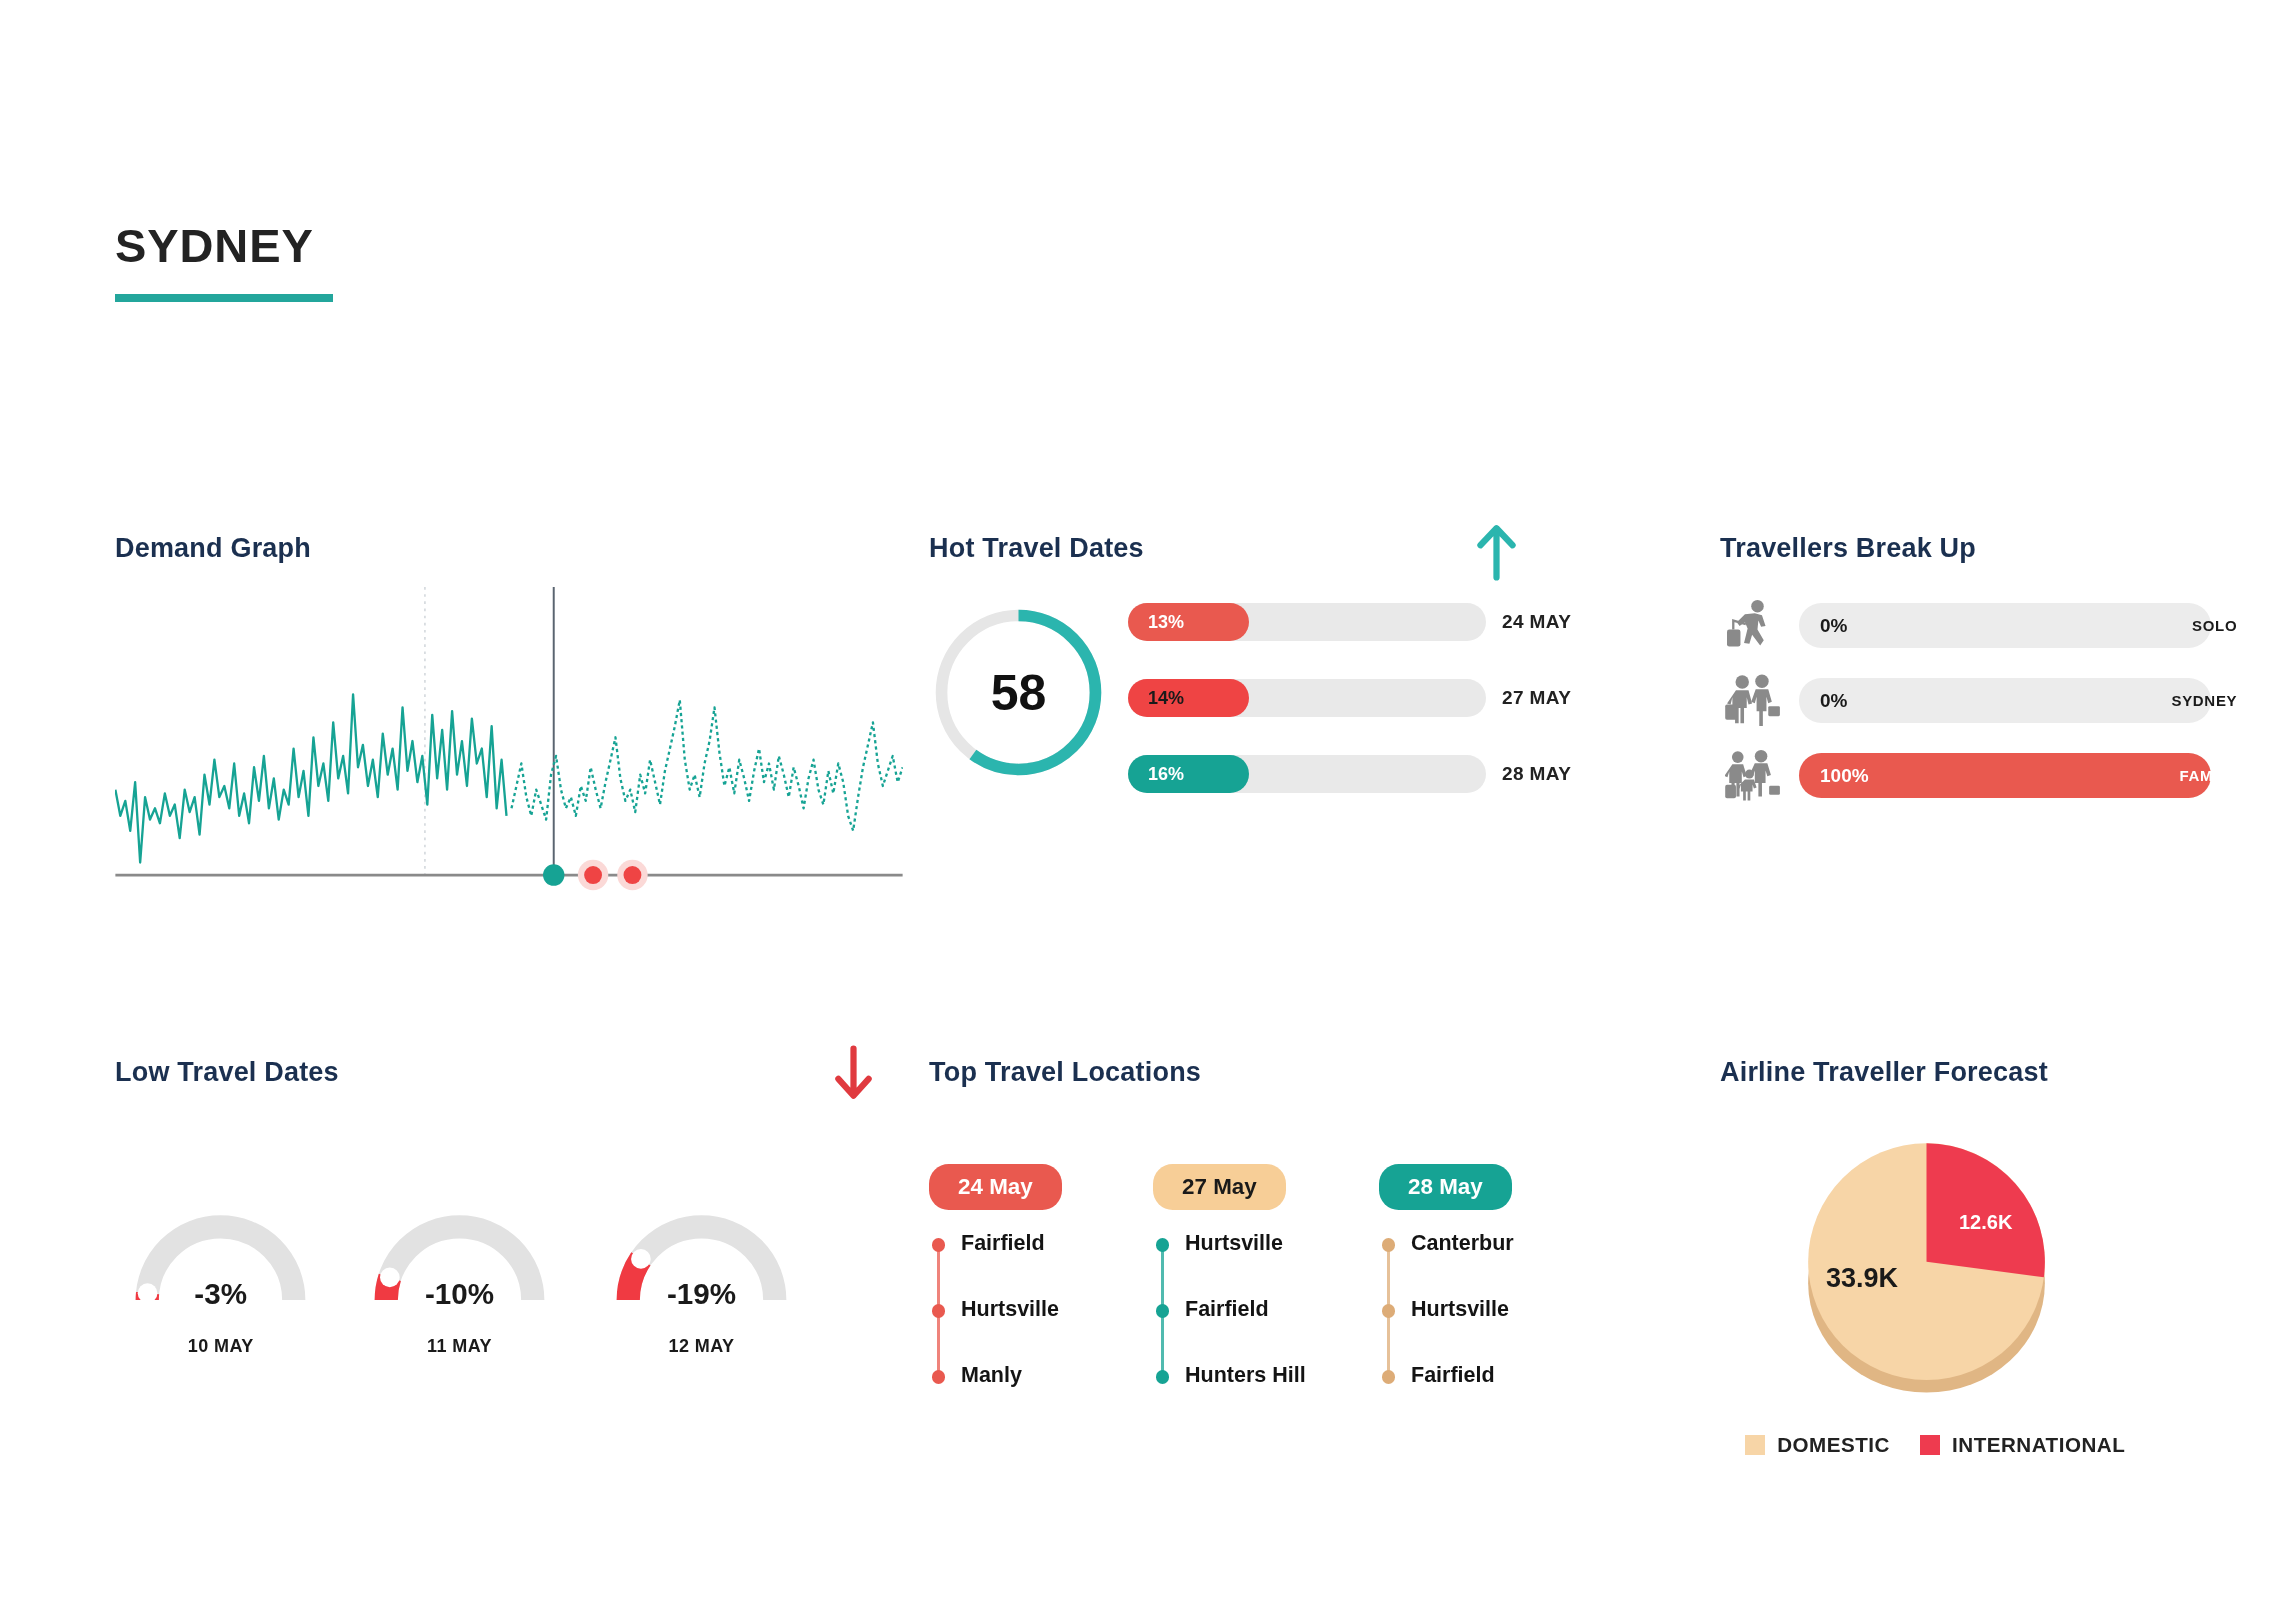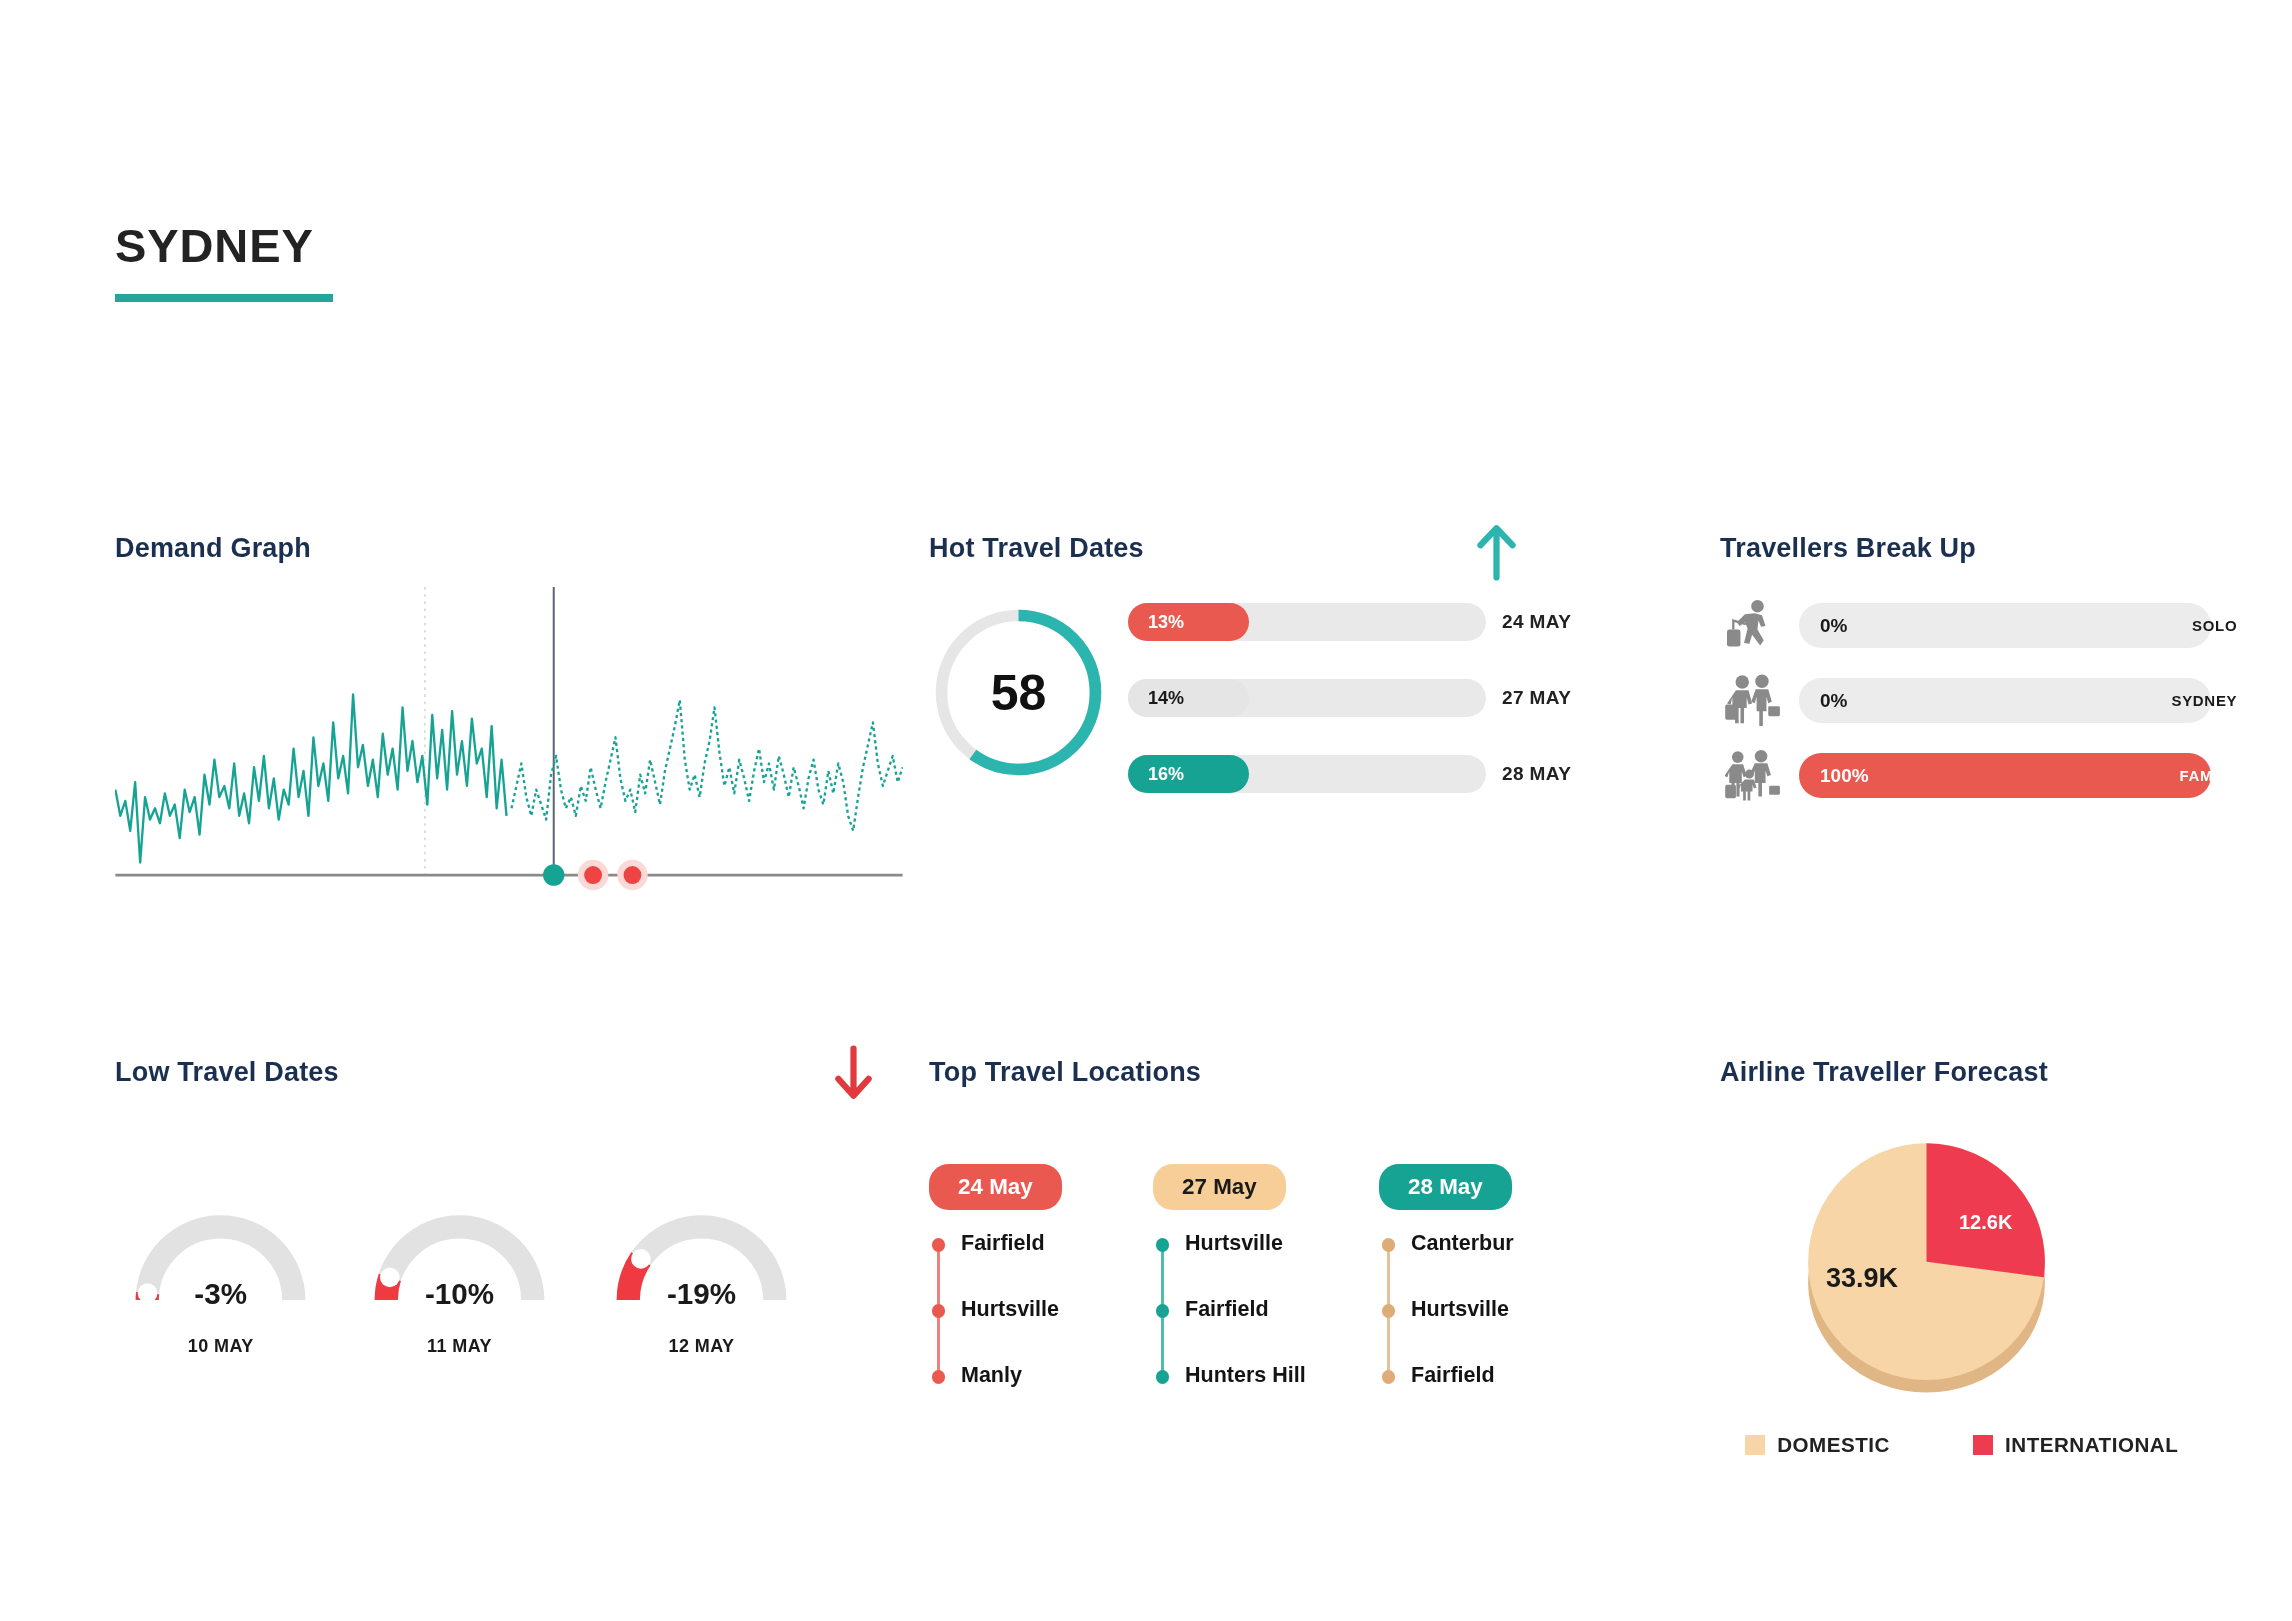--- a/index.html
+++ b/index.html
@@ -129,21 +129,21 @@
   }
 
   
   #pie { left: 1720px; top: 1057px; width: 537px; height: 466px; }
   .pie-wrap { position: absolute; left: 63px; top: 72px; width: 296px; height: 269px; }
   .pie-lbl {
     position: absolute; font-weight: 700; white-space: nowrap;
   }
   .pie-lbl.intl { left: 176px; top: 82px; font-size: 20px; color: #fff; }
   .pie-lbl.dom  { left: 43px;  top: 134px; font-size: 27px; color: #1a1a1a; }
-  .pie-legend { position: absolute; left: 25px; top: 376px; display: flex; gap: 83px; text-align: right; }
+  .pie-legend { position: absolute; left: 25px; top: 376px; display: flex; gap: 30px; text-align: right; }
   .lg-item { display: flex; align-items: center; gap: 12.5px; }
   .lg-swatch { width: 19.7px; height: 19.7px; }
   .lg-text { font-size: 20.6px; font-weight: 700; color: #222; letter-spacing: 0.5px; }
 </style>
 </head>
 <body>
 
 <div class="page">
 
   <div class="city-title">SYDNEY</div>
@@ -195,21 +195,21 @@
     <div class="barlist" id="hot-bars">
         <div class="bar-row">
           <div class="bar-track"></div>
        <div class="bar-fill" style="width:23%;background:#E9594F">
          <span class="bar-pct" style="color:#ffffff">13%</span>
        </div>
        <div class="bar-date">24 MAY</div>
         </div>
         <div class="bar-row">
           <div class="bar-track"></div>
-       <div class="bar-fill" style="width:23%;background:#e5e5e5">
+       <div class="bar-fill" style="width:23%;background:#ef4444">
          <span class="bar-pct" style="color:#1a1a1a">14%</span>
        </div>
        <div class="bar-date">27 MAY</div>
         </div>
         <div class="bar-row">
           <div class="bar-track"></div>
        <div class="bar-fill" style="width:23%;background:#16A394">
          <span class="bar-pct" style="color:#ffffff">16%</span>
        </div>
        <div class="bar-date">28 MAY</div>

